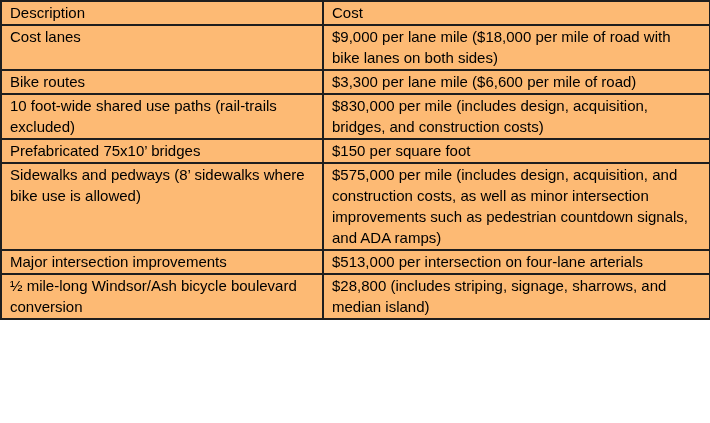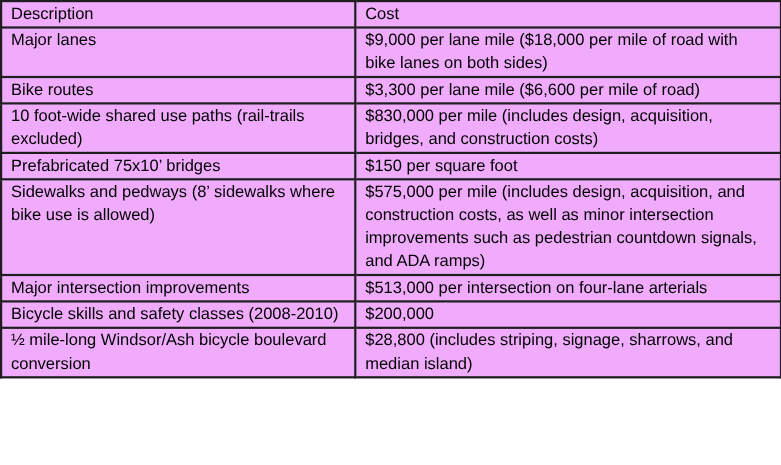--- a/index.html
+++ b/index.html
@@ -12,21 +12,21 @@
     width: 710px;
     height: 423px;
     background: #ffffff;
     box-sizing: border-box;
     overflow: hidden;
   }
   table.cost-table {
     width: 709px;
     border-collapse: collapse;
     table-layout: fixed;
-    background: #f0abfc;
+    background: #fdba74;
   }
   table.cost-table th,
   table.cost-table td {
     border: 2px solid #1e1e1e;
     font-size: 15px;
     line-height: 21px;
     font-weight: normal;
     color: #000000;
     text-align: left;
     vertical-align: top;
@@ -46,21 +46,21 @@
       <col class="col-cost">
     </colgroup>
     <thead>
       <tr>
         <th>Description</th>
         <th>Cost</th>
       </tr>
     </thead>
     <tbody>
       <tr>
-        <td>Major lanes</td>
+        <td>Cost lanes</td>
         <td>$9,000 per lane mile ($18,000 per mile of road with bike lanes on both sides)</td>
       </tr>
       <tr>
         <td>Bike routes</td>
         <td>$3,300 per lane mile ($6,600 per mile of road)</td>
       </tr>
       <tr>
         <td>10 foot-wide  shared use paths (rail-trails excluded)</td>
         <td>$830,000 per mile (includes design, acquisition, bridges, and construction costs)</td>
       </tr>
@@ -70,22 +70,18 @@
       </tr>
       <tr>
         <td>Sidewalks and pedways (8’ sidewalks where bike use is allowed)</td>
         <td>$575,000 per mile (includes design, acquisition, and construction costs, as well as minor intersection improvements such as pedestrian countdown signals, and ADA ramps)</td>
       </tr>
       <tr>
         <td>Major intersection improvements</td>
         <td>$513,000 per intersection on four-lane arterials</td>
       </tr>
       <tr>
-        <td>Bicycle skills and safety classes (2008-2010)</td>
-        <td>$200,000</td>
-      </tr>
-      <tr>
         <td>½ mile-long Windsor/Ash bicycle boulevard conversion</td>
         <td>$28,800 (includes striping, signage, sharrows, and median island)</td>
       </tr>
     </tbody>
   </table>
 </div>
 
 </body></html>

